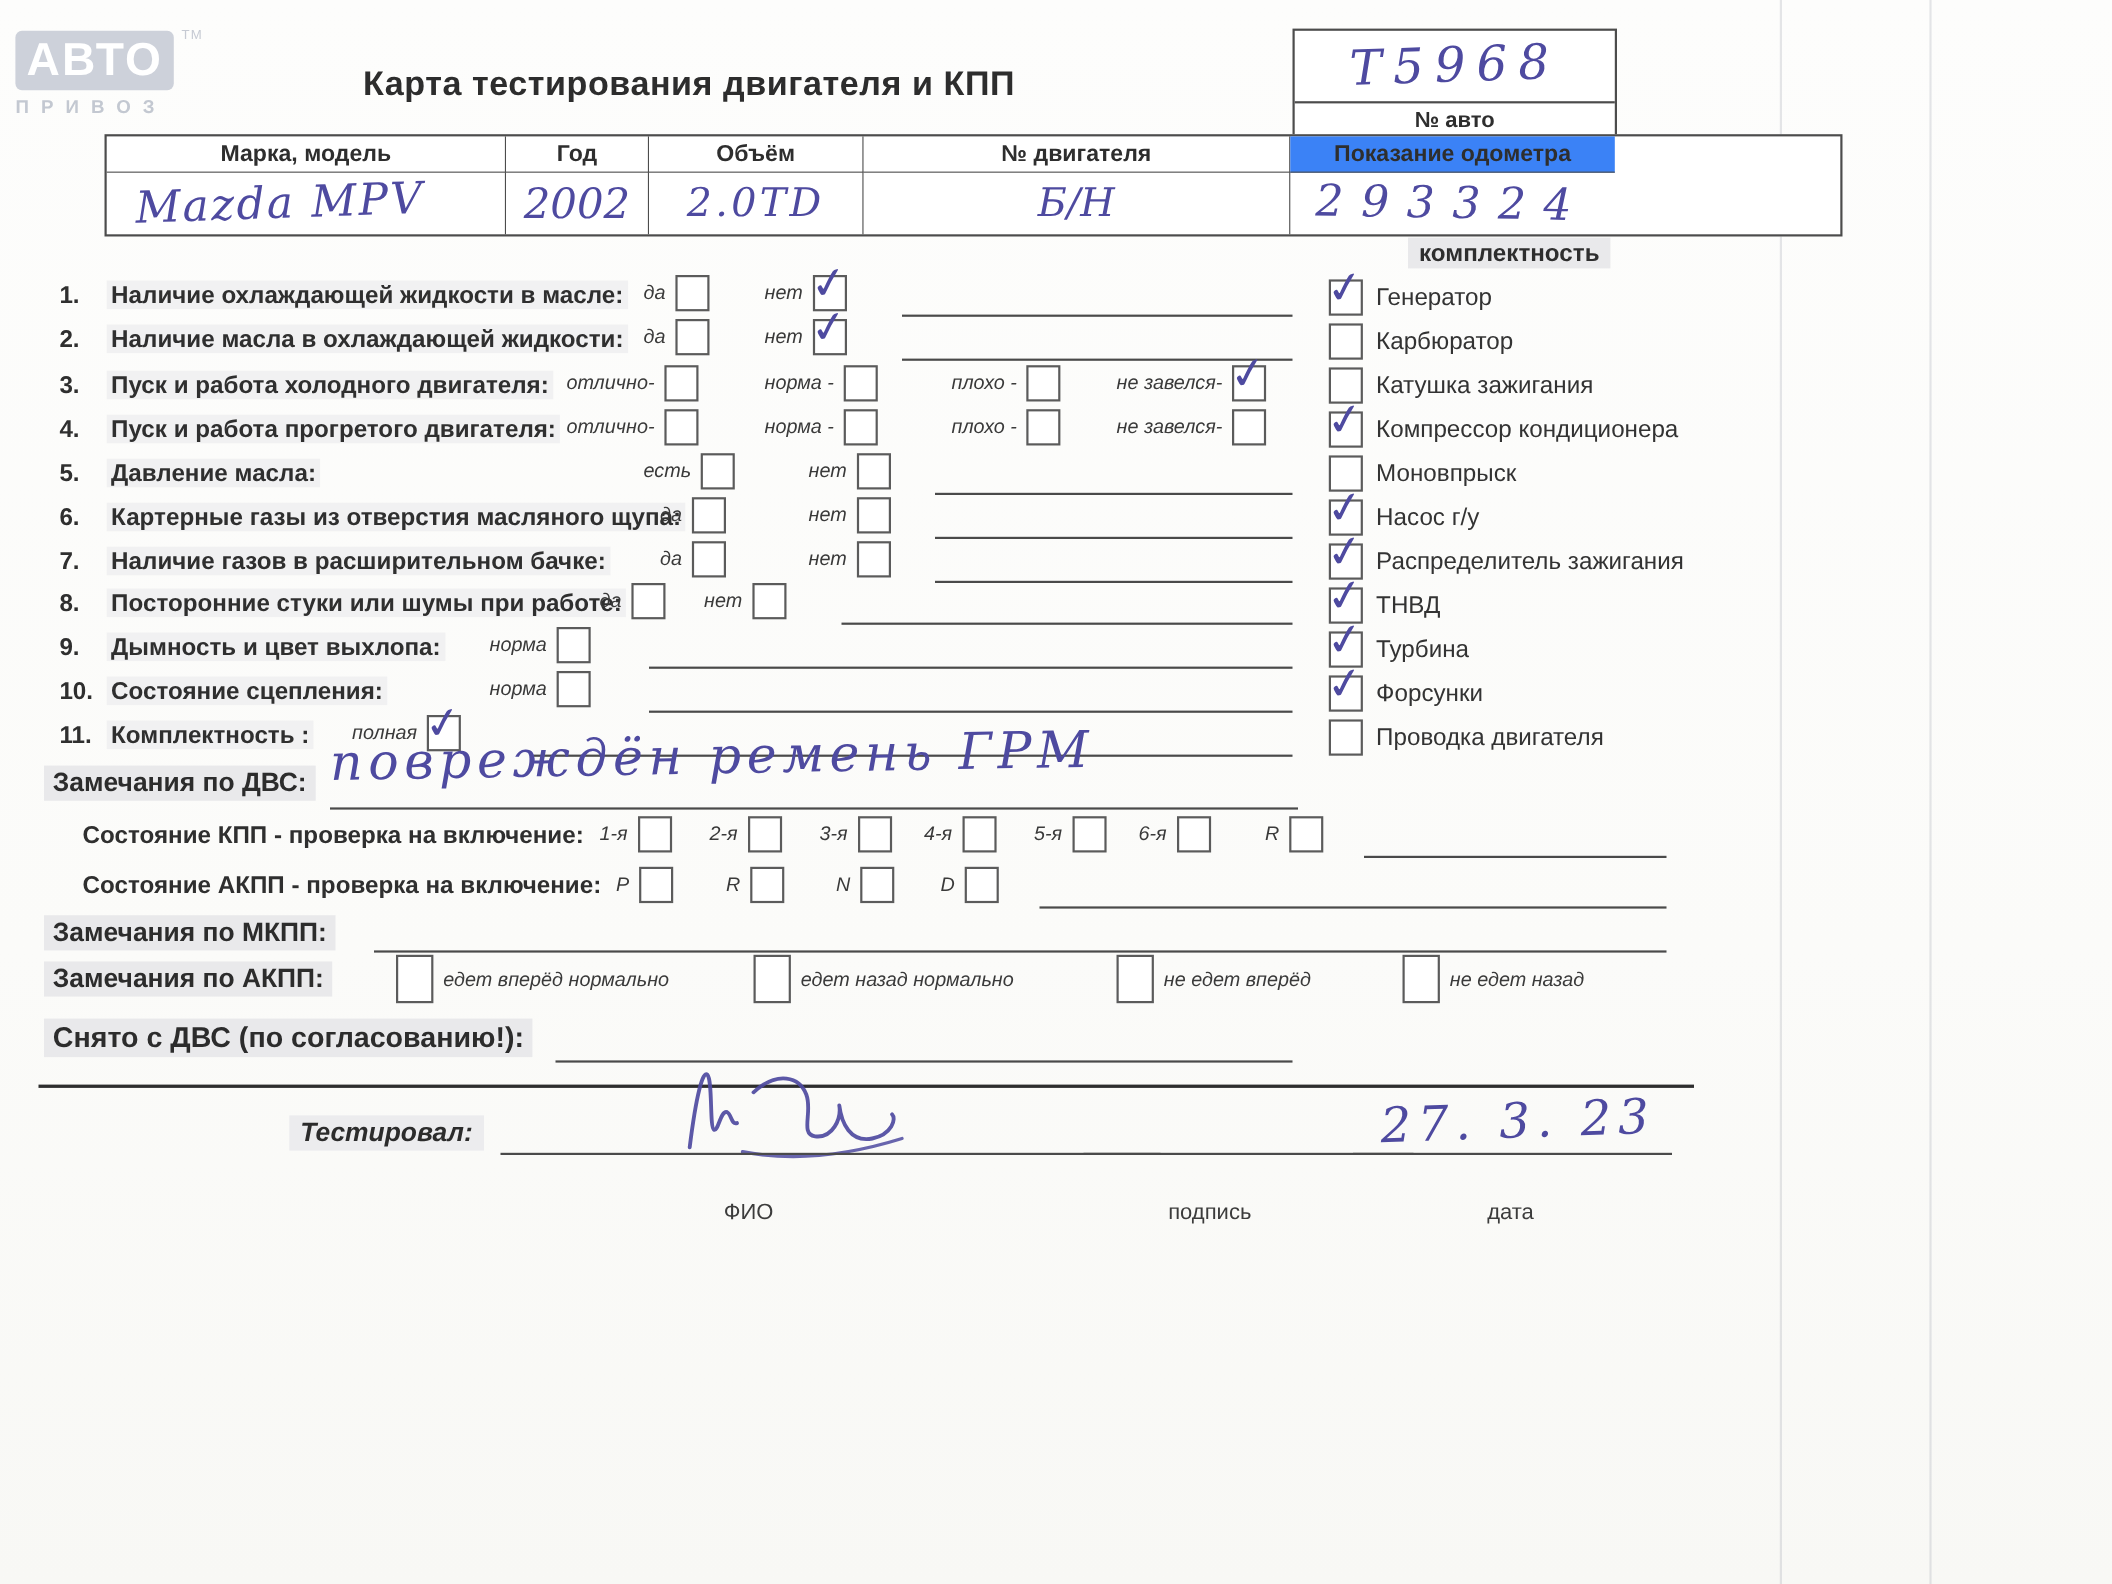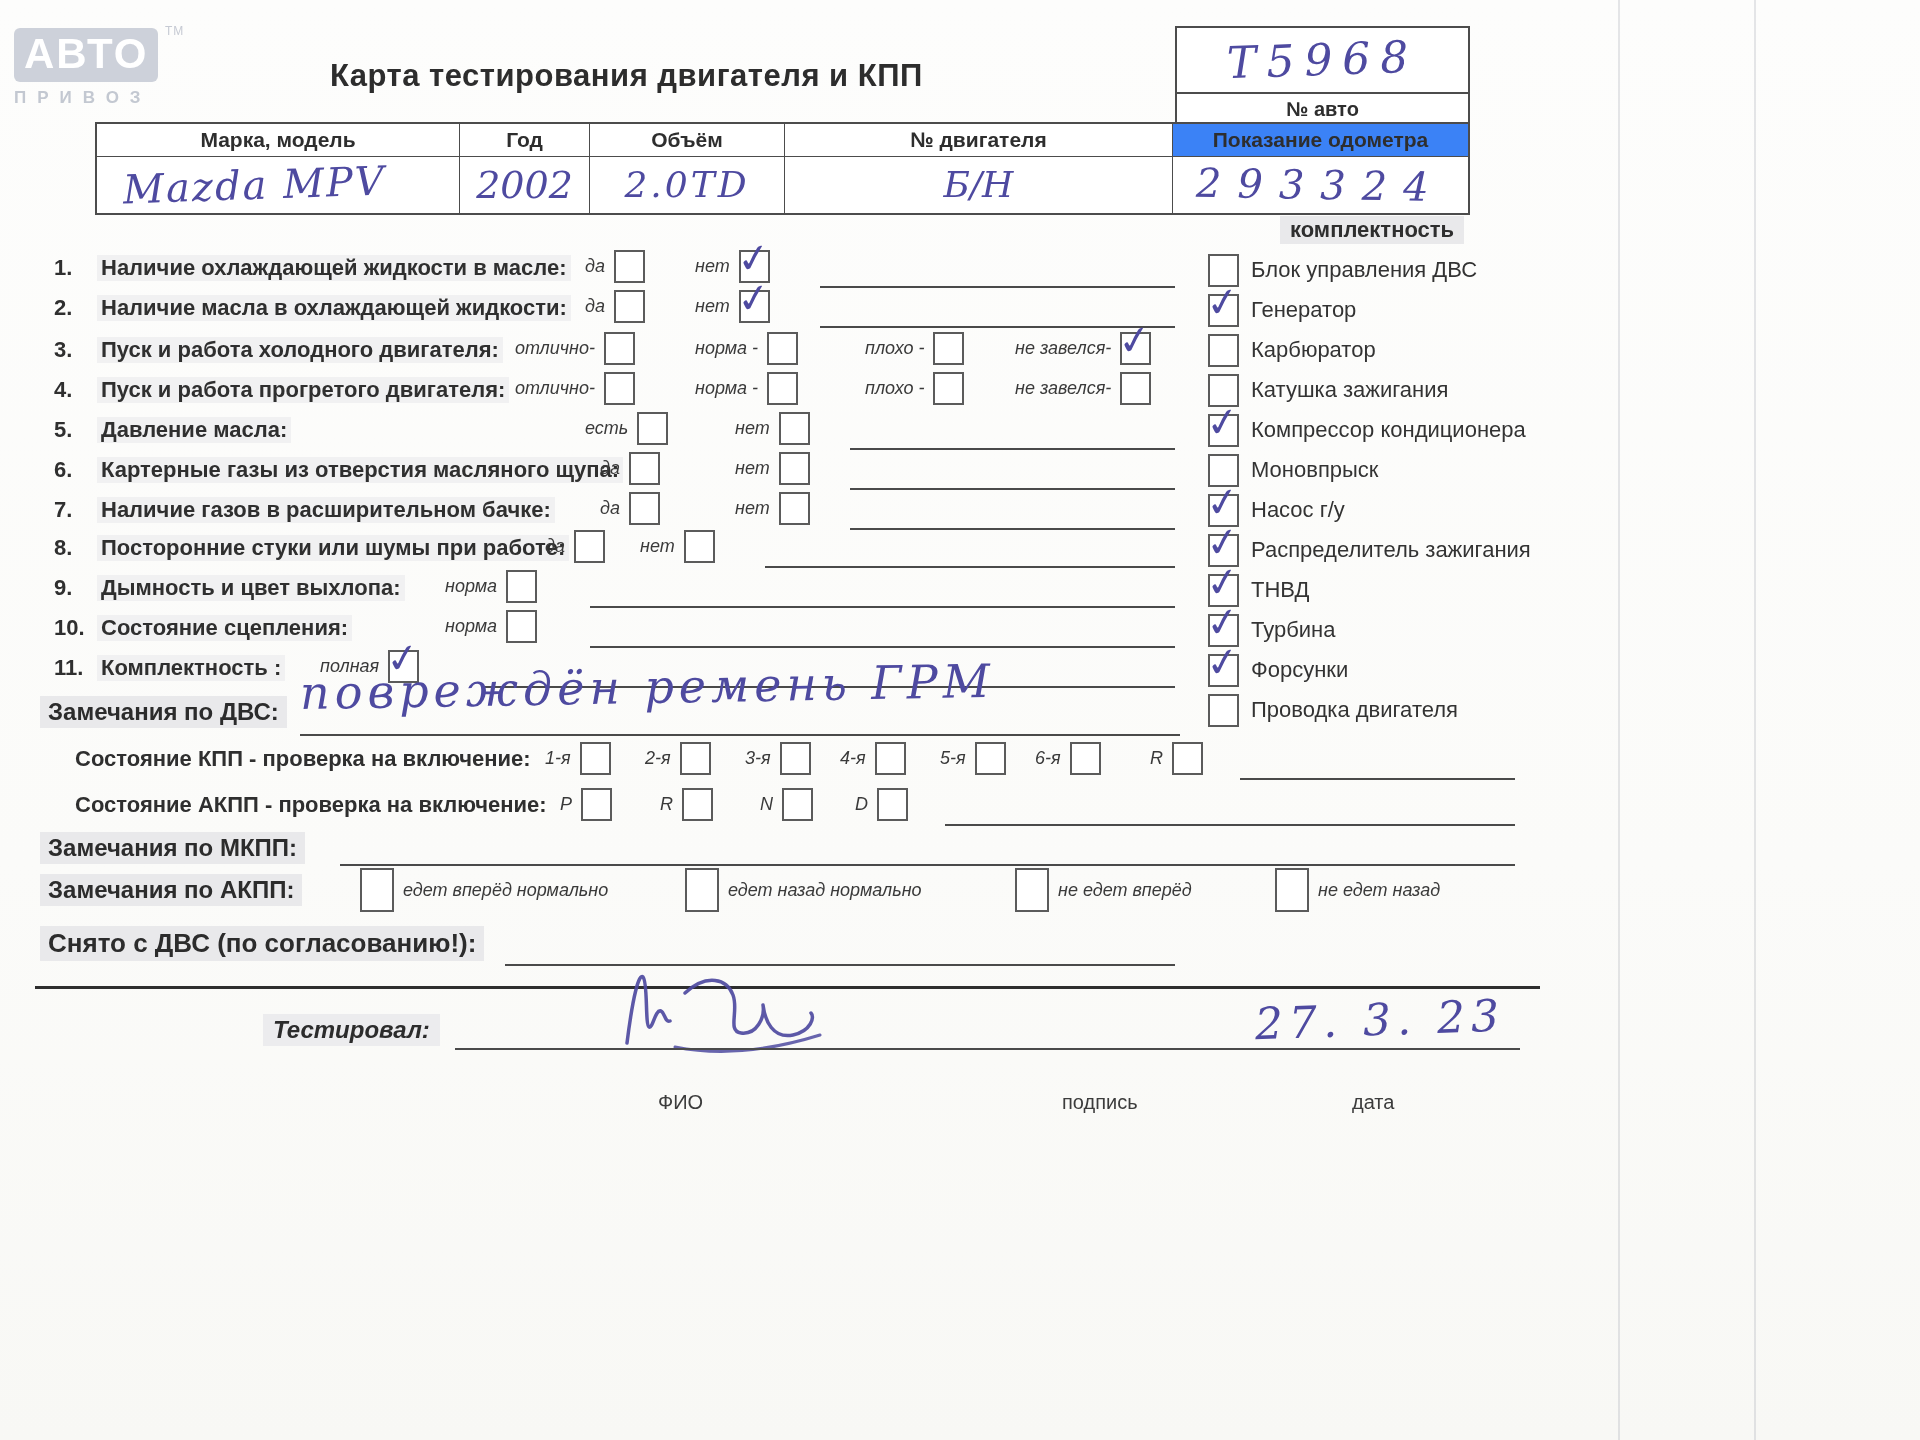--- a/index.html
+++ b/index.html
@@ -12,21 +12,21 @@
   .logo-badge{display:inline-block;background:#cdd1da;color:#ffffff;font-weight:800;font-size:42px;letter-spacing:2px;padding:2px 10px 4px;border-radius:6px;font-family:"Liberation Sans",sans-serif;}
   .logo-tm{position:absolute;top:-4px;right:-26px;font-size:12px;color:#c6cad3;letter-spacing:1px;}
   .logo-sub{margin-top:6px;font-size:17px;letter-spacing:11px;color:#c3c8d1;font-weight:700;}
   
   .title{position:absolute;left:330px;top:58px;font-size:31px;font-weight:800;color:#2d2d2d;letter-spacing:.5px;}
   
   .auto-box{position:absolute;left:1175px;top:26px;width:295px;border:2px solid #4c4c4c;background:#fff;}
   .auto-value{height:66px;border-bottom:2px solid #4c4c4c;display:flex;align-items:center;justify-content:center;}
   .auto-label{height:30px;display:flex;align-items:center;justify-content:center;font-weight:800;font-size:20px;color:#2e2e2e;}
   
-  .vtable{position:absolute;left:95px;top:122px;width:1375px;border:2px solid #4c4c4c;display:grid;grid-template-columns:363px 130px 195px 388px 295px;grid-template-rows:33px 56px;background:#fff;}
+  .vtable{position:absolute;left:95px;top:122px;width:1580px;border:2px solid #4c4c4c;display:grid;grid-template-columns:363px 130px 195px 388px 295px;grid-template-rows:33px 56px;background:#fff;}
   .vtable .cell{border-right:1px solid #4c4c4c;border-bottom:1px solid #4c4c4c;display:flex;align-items:center;justify-content:center;font-weight:800;font-size:21px;color:#2e2e2e;}
   .vtable .cell:nth-child(5n){border-right:none;}
   .vtable .val{font-weight:normal;border-bottom:none;overflow:visible;}
   .vtable .shade{background:#3b82f6;}
   
   .hw{font-family:"DejaVu Serif",serif;font-style:italic;color:#4e4aa0;line-height:1;}
   .hw-brand{font-size:40px;transform:rotate(-2deg);letter-spacing:2px;}
   .hw-year{font-size:38px;}
   .hw-vol{font-size:36px;letter-spacing:3px;}
   .hw-eng{font-size:36px;font-style:italic;}
@@ -105,26 +105,20 @@
       </div>
     <div class="cell val">
         <span class="hw hw-odo">293324</span>
       </div>
   </div>
 
   <div class="eq-title">комплектность</div>
   <div class="eq-list">
     <div class="eq-row">
         <span class="box">
-          <b class="mark"></b>
-        </span>
-        <span class="eq-label">Блок управления ДВС</span>
-      </div>
-    <div class="eq-row">
-        <span class="box">
           <b class="mark">✓</b>
         </span>
         <span class="eq-label">Генератор</span>
       </div>
     <div class="eq-row">
         <span class="box">
           <b class="mark"></b>
         </span>
         <span class="eq-label">Карбюратор</span>
       </div>

